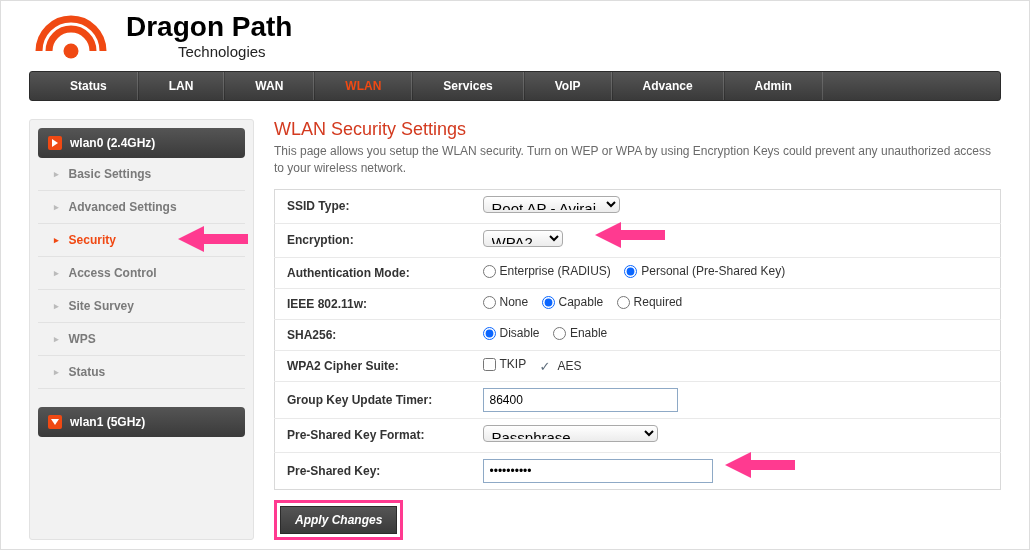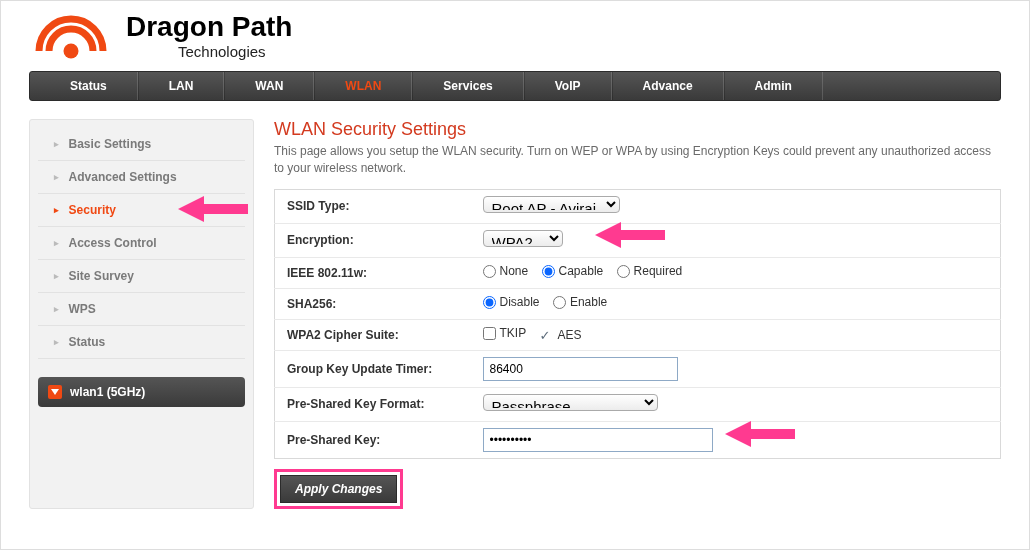--- a/index.html
+++ b/index.html
@@ -232,20 +232,28 @@
   <div class="topnav-item">Services</div>
   <div class="topnav-item">VoIP</div>
   <div class="topnav-item">Advance</div>
   <div class="topnav-item">Admin</div>
 </nav>
 
 <div class="content">
 
   <aside class="sidebar">
     <div class="side-group">
+      <div class="side-head">
+        <span class="chev-badge">
+          <svg width="8" height="8" viewBox="0 0 8 8">
+              <polygon points="1,0 7,4 1,8" fill="#fff"></polygon>
+            </svg>
+        </span>
+        <span>wlan0 (2.4GHz)</span>
+      </div>
       <div class="side-sub">
         <span class="tri">▸</span>
         <span>Basic Settings</span>
       </div>
       <div class="side-sub">
         <span class="tri">▸</span>
         <span>Advanced Settings</span>
       </div>
       <div class="side-sub active">
         <span class="tri">▸</span>
@@ -305,20 +313,33 @@
           <select class="native" style="min-width:80px">
             <option>WPA2</option>
           </select>
           <svg class="pink-arrow" style="left:120px;top:-2px" viewBox="0 0 70 26">
             <rect x="24" y="8" width="46" height="10" fill="#ff3a90"></rect>
             <polygon points="0,13 26,0 26,26" fill="#ff3a90"></polygon>
           </svg>
         </td>
       </tr>
       <tr>
+        <td class="label">Authentication Mode:</td>
+        <td class="value radio-row">
+          <label>
+            <input type="radio" name="auth" style="">
+            <span>Enterprise (RADIUS)</span>
+          </label>
+          <label>
+            <input type="radio" name="auth" checked="" style="">
+            <span>Personal (Pre-Shared Key)</span>
+          </label>
+        </td>
+      </tr>
+      <tr>
         <td class="label">IEEE 802.11w:</td>
         <td class="value radio-row">
           <label>
             <input type="radio" name="ieee" style="">
             <span>None</span>
           </label>
           <label>
             <input type="radio" name="ieee" checked="" style="">
             <span>Capable</span>
           </label>

